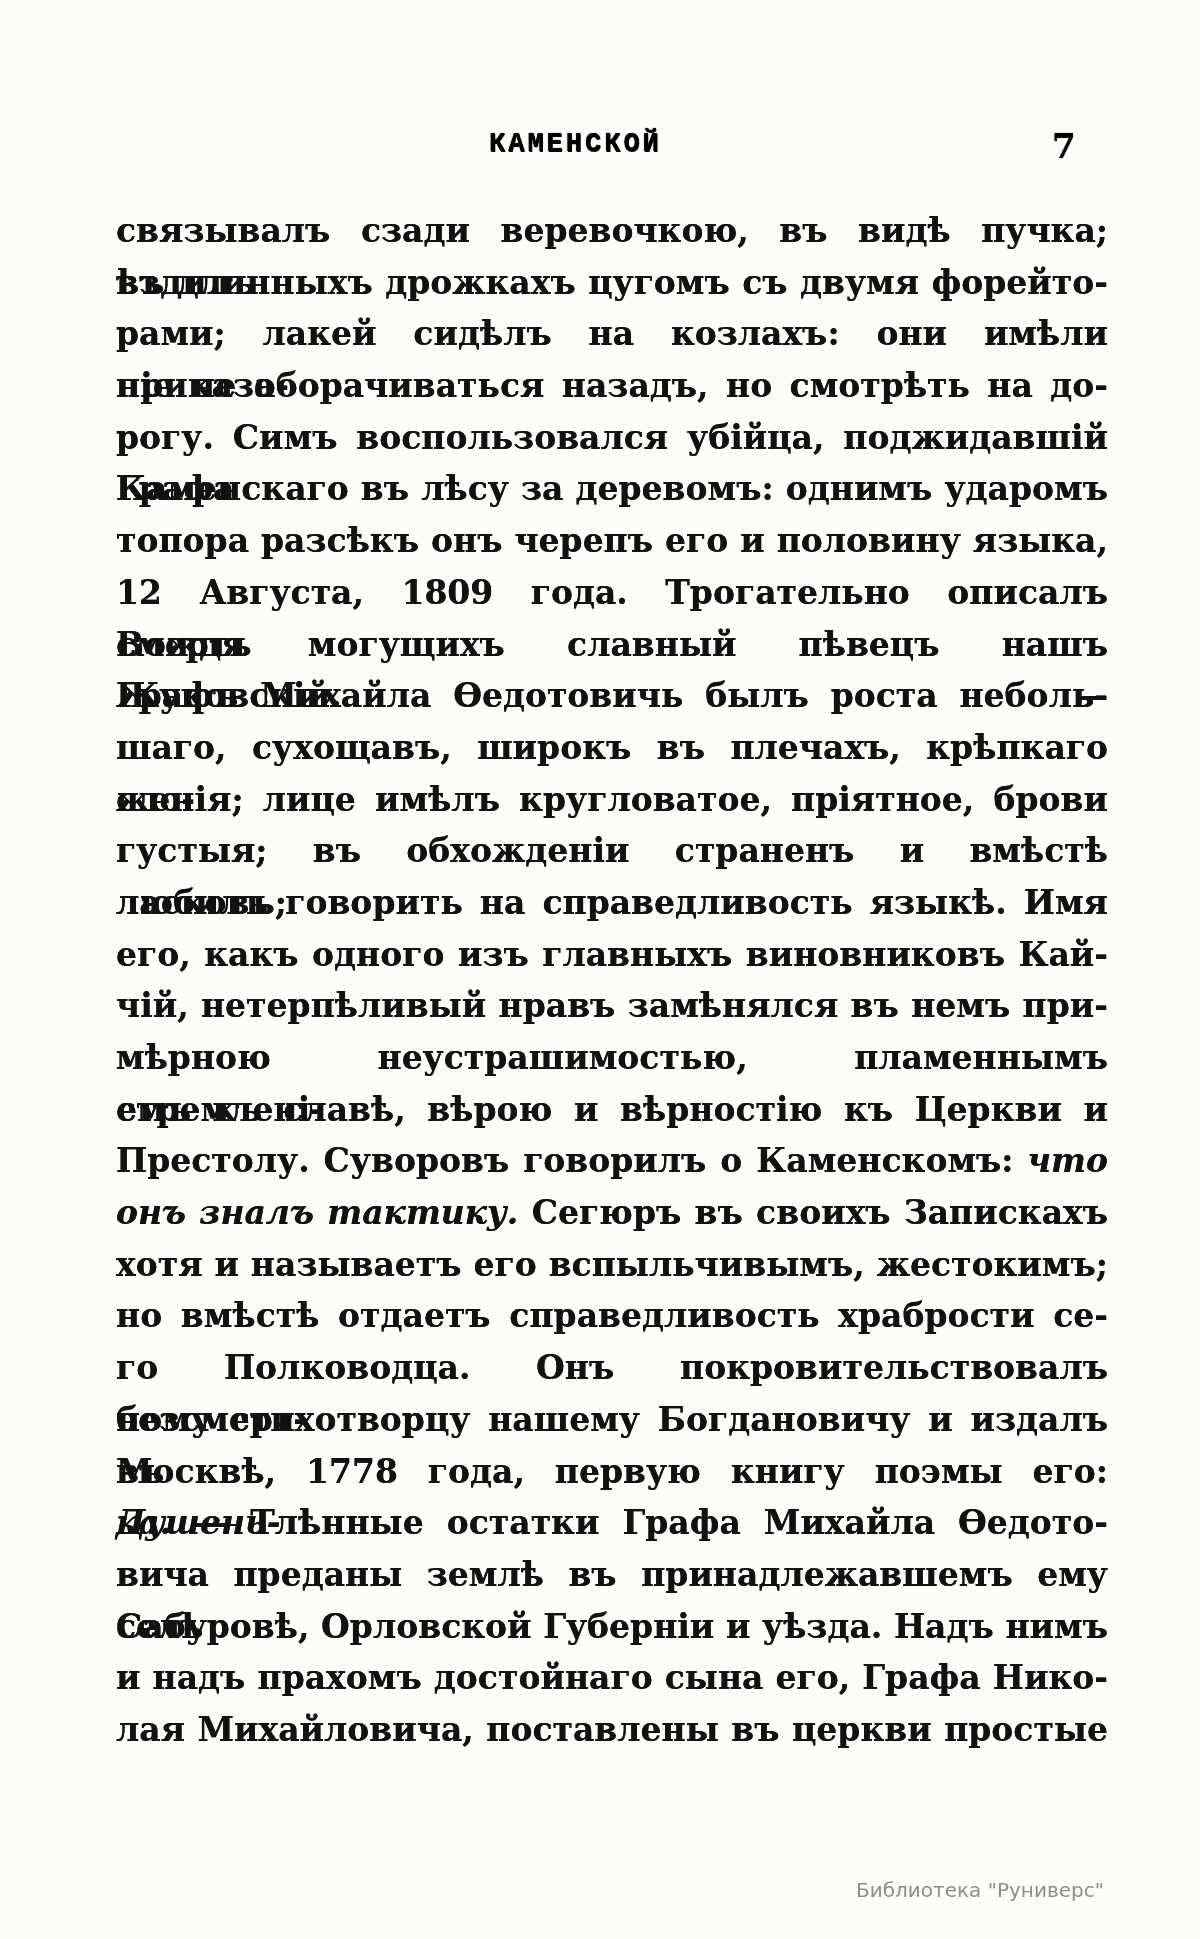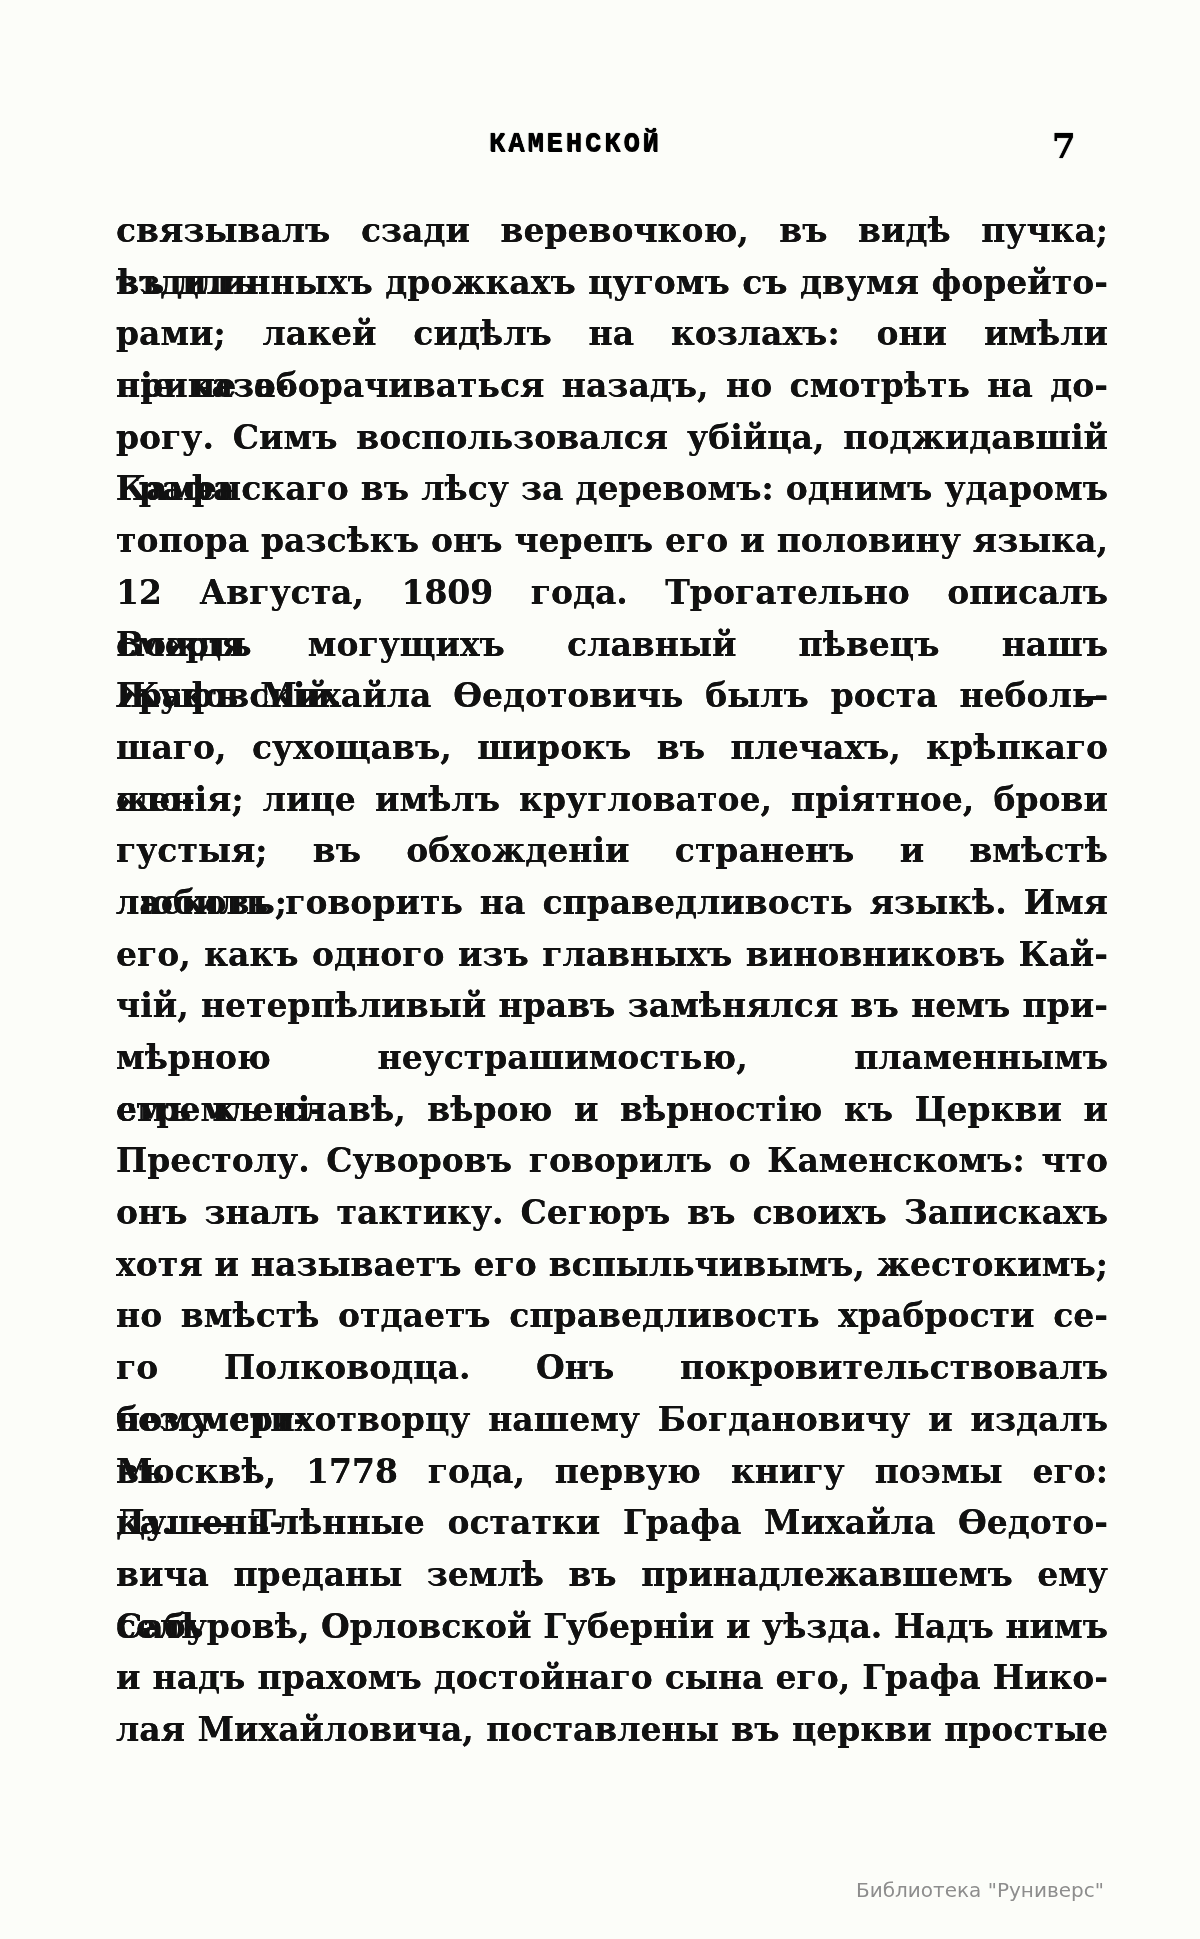--- a/index.html
+++ b/index.html
@@ -48,20 +48,21 @@
     font-weight: bold;
     line-height: 51.7px;
     height: 51.7px;
     text-align: justify;
     -moz-text-align-last: justify;
     text-align-last: justify;
     color: #111;
     text-shadow: 0 0 0.6px #222;
   }
   .line .it {
+    font-style: italic;
   }
   .watermark {
     position: absolute;
     left: 856px;
     top: 1878px;
     font-family: "DejaVu Sans", "Liberation Sans", sans-serif;
     font-size: 20px;
     color: #8d8d8d;
     white-space: nowrap;
   }

